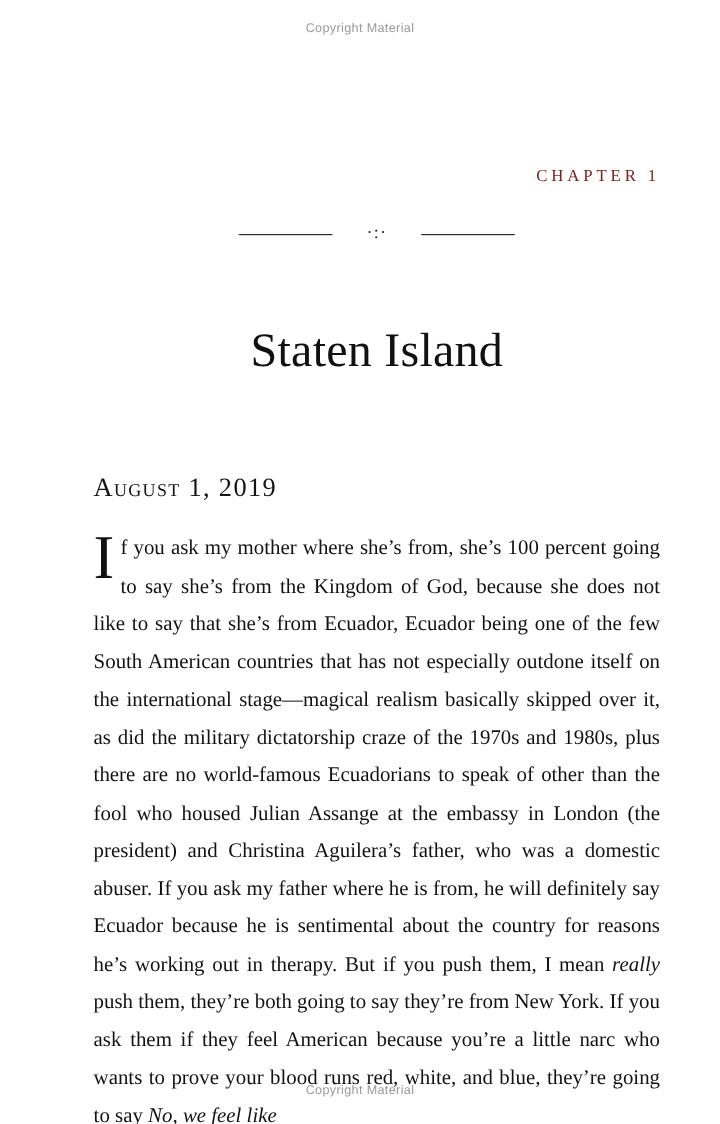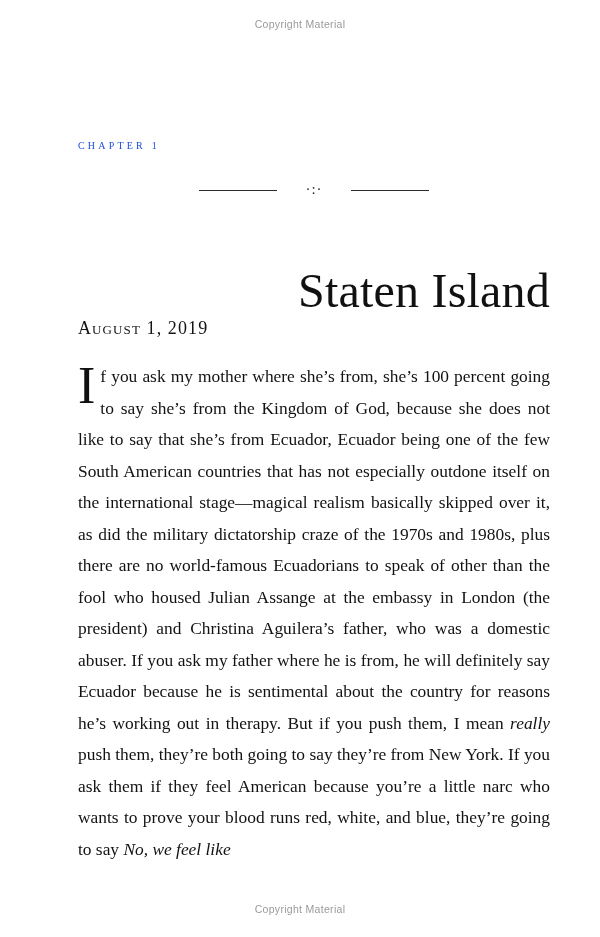--- a/index.html
+++ b/index.html
@@ -37,24 +37,24 @@
   .watermark.bottom { bottom: 22px; }
 
   .content {
     position: absolute;
     left: 78px;
     right: 50px;
     top: 120px;
   }
 
   .chapter-label {
-    text-align: left;
-    font-size: 10px;
+    text-align: right;
+    font-size: 14px;
     letter-spacing: 3.2px;
-    color: #1d4ed8;
+    color: #7f1d1d;
     font-variant: small-caps;
     margin-top: 20px;
   }
 
   .ornament {
     margin: 28px auto 0;
     width: 230px;
     height: 22px;
     position: relative;
   }
@@ -73,30 +73,31 @@
     right: 0;
     top: -1px;
     text-align: center;
     font-size: 15px;
     letter-spacing: 1px;
     color: #2b2b2b;
     line-height: 22px;
   }
 
   .chapter-title {
-    text-align: right;
-    font-size: 48px;
+    text-align: center;
+    font-size: 40px;
     font-weight: normal;
     margin: 62px 0 0 0;
     letter-spacing: 0.2px;
     color: #111;
   }
 
   .date-line {
-    font-size: 18px;
+    margin-top: 78px;
+    font-size: 22px;
     letter-spacing: 1.1px;
     font-variant: small-caps;
     color: #141414;
   }
 
   .body-text {
     margin-top: 22px;
     font-size: 17.4px;
     line-height: 31.5px;
     text-align: justify;

